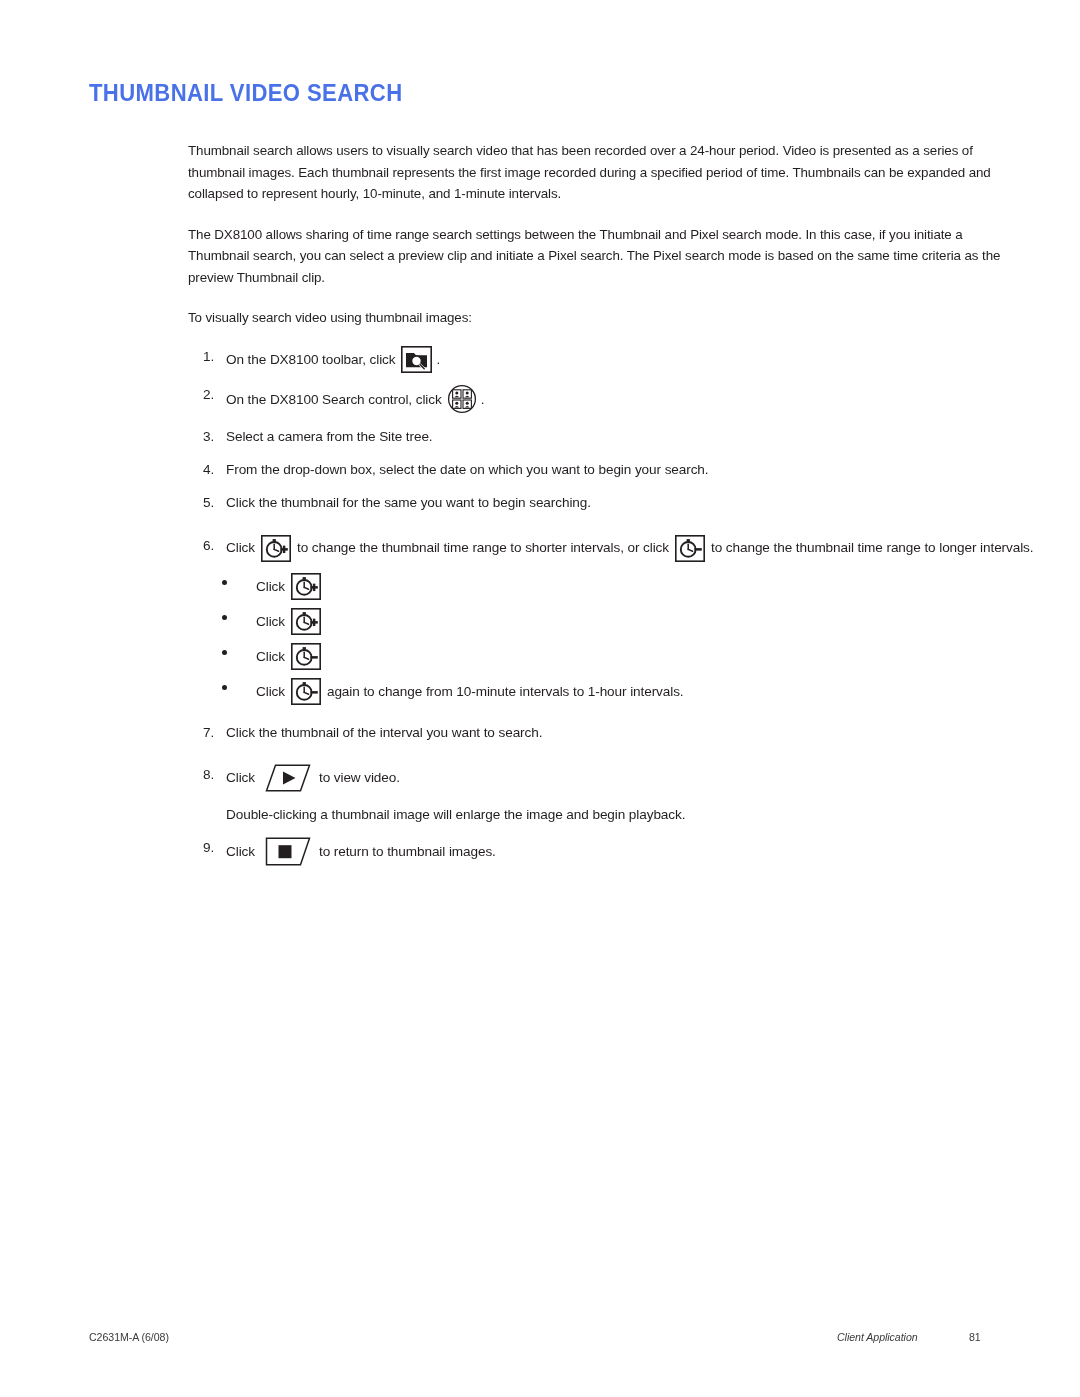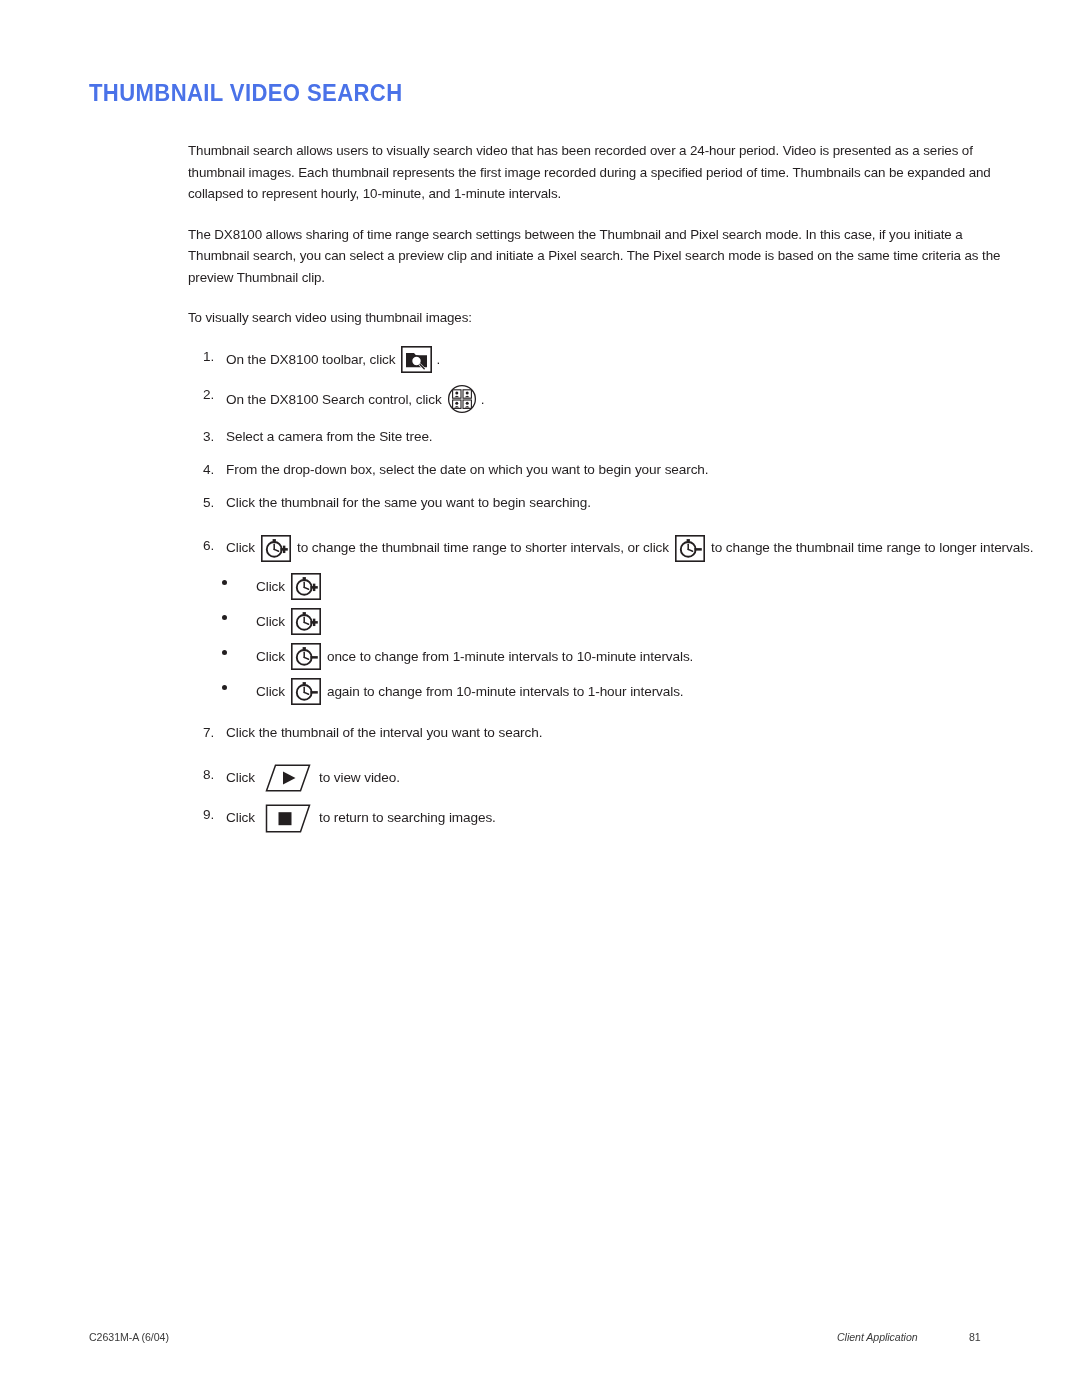--- a/index.html
+++ b/index.html
@@ -302,21 +302,20 @@
             <span class="ic ic-clock">
               <svg width="30" height="27" viewBox="0 0 30 27">
                 <rect x="0.8" y="0.8" width="28.4" height="25.4" fill="#ffffff" stroke="#231f20" stroke-width="1.6"></rect>
                 <circle cx="13.2" cy="14.4" r="7.4" fill="#ffffff" stroke="#231f20" stroke-width="1.9"></circle>
                 <rect x="11.6" y="4.1" width="3.3" height="2.6" fill="#231f20"></rect>
                 <line x1="13.2" y1="14.4" x2="13.2" y2="9.3" stroke="#231f20" stroke-width="1.5" stroke-linecap="round"></line>
                 <line x1="13.2" y1="14.4" x2="17.6" y2="16.3" stroke="#231f20" stroke-width="1.5" stroke-linecap="round"></line>
                 <rect x="19.4" y="13.1" width="7.4" height="2.5" fill="#231f20"></rect>
               </svg>
             </span>
-            <span class="txt">once to change from 1-minute intervals to 10-minute intervals.</span>
           </span>
         </li>
 
         <li class="bullet">
           <span class="dot"></span>
           <span class="step-line">
             <span class="txt">Click</span>
             <span class="ic ic-clock">
               <svg width="30" height="27" viewBox="0 0 30 27">
                 <rect x="0.8" y="0.8" width="28.4" height="25.4" fill="#ffffff" stroke="#231f20" stroke-width="1.6"></rect>
@@ -348,37 +347,38 @@
           <span class="ic ic-play">
             <svg width="46" height="28" viewBox="0 0 46 28">
               <path d="M10.5 1.2 H44.5 L35.5 26.8 H1.5 Z" fill="#ffffff" stroke="#231f20" stroke-width="1.5"></path>
               <path d="M18 7.6 L30.5 14 L18 20.4 Z" fill="#231f20"></path>
             </svg>
           </span>
           <span class="txt">to view video.</span>
         </span>
       </li>
 
+      <div class="note">Double-clicking a thumbnail image will enlarge the image and begin playback.</div>
 
       <li class="step">
         <span class="num">9.</span>
         <span class="step-line">
           <span class="txt">Click</span>
           <span class="ic ic-stop">
             <svg width="46" height="29" viewBox="0 0 46 29">
               <path d="M1.5 1.2 H44.5 L35.5 27.8 H1.5 Z" fill="#ffffff" stroke="#231f20" stroke-width="1.5"></path>
               <rect x="13.5" y="8.2" width="13" height="13" fill="#231f20"></rect>
             </svg>
           </span>
-          <span class="txt">to return to searching images.</span>
+          <span class="txt">to return to thumbnail images.</span>
         </span>
       </li>
 
     </ol>
   </div>
 
   <div class="footer">
-    <span class="left">C2631M-A (6/04)</span>
+    <span class="left">C2631M-A (6/08)</span>
     <span class="mid">Client Application</span>
     <span class="right">81</span>
   </div>
 
 </div>
 
 </body></html>

